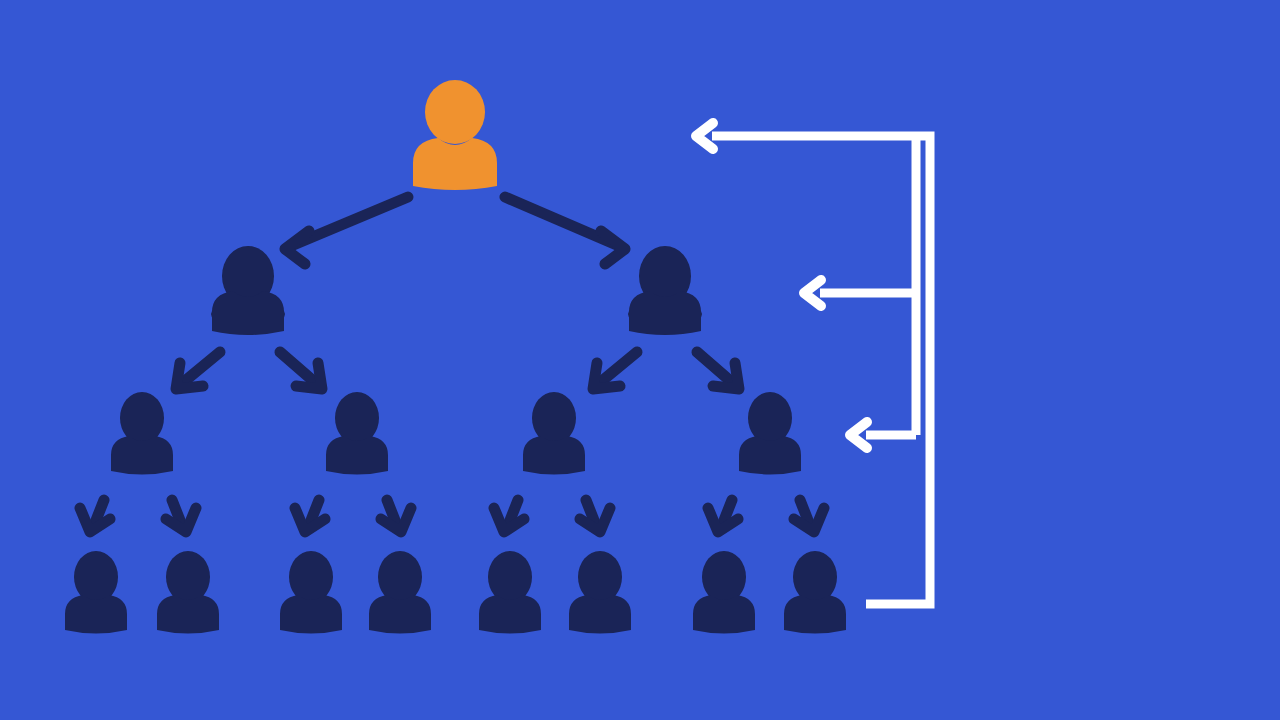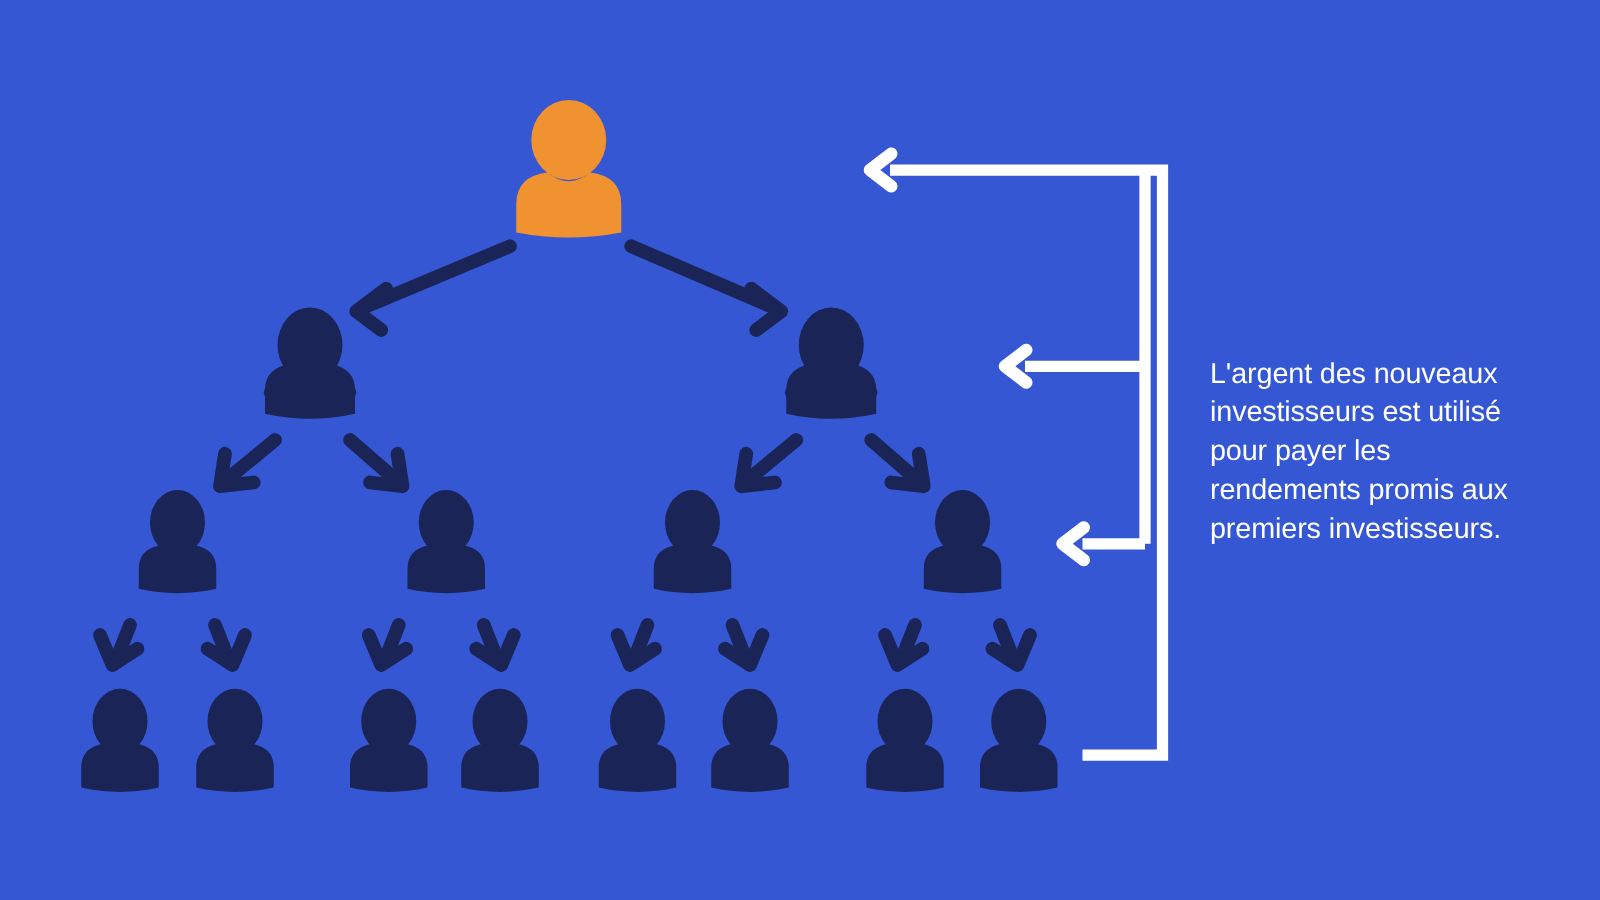--- a/index.html
+++ b/index.html
@@ -201,15 +201,14 @@
     </g>
 
     <g fill="none" stroke="#ffffff" stroke-width="10" stroke-linecap="round" stroke-linejoin="round">
       <polyline points="713,123 696,136 713,149"></polyline>
       <polyline points="821,280 804,293 821,306"></polyline>
       <polyline points="867,422 850,435 867,448"></polyline>
     </g>
 
   </svg>
 
-  <div id="caption" style="color: rgb(255, 255, 255);">L'argent des nouveaux investisseurs est utilisé pour payer les rendements promis aux premiers investisseurs.</div>
 
 </div>
 
 </body></html>

